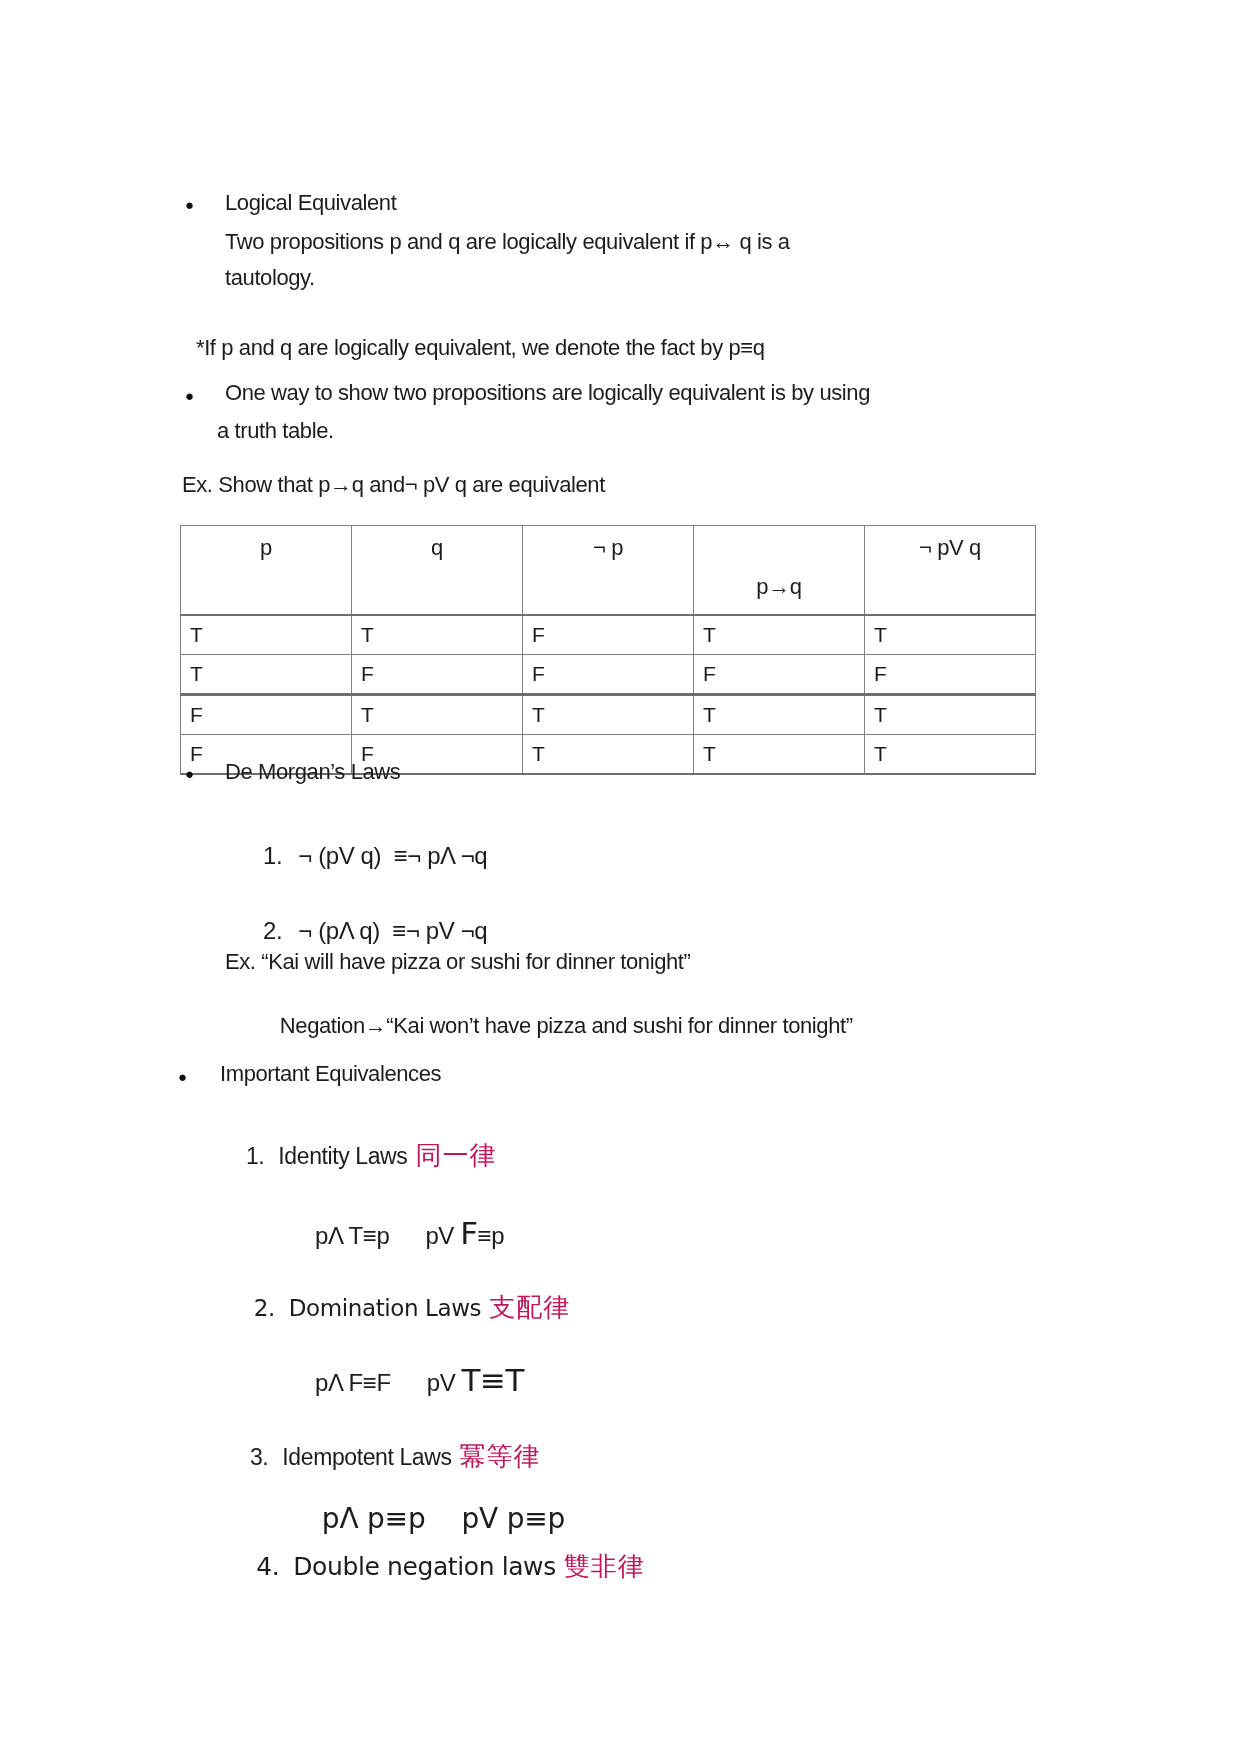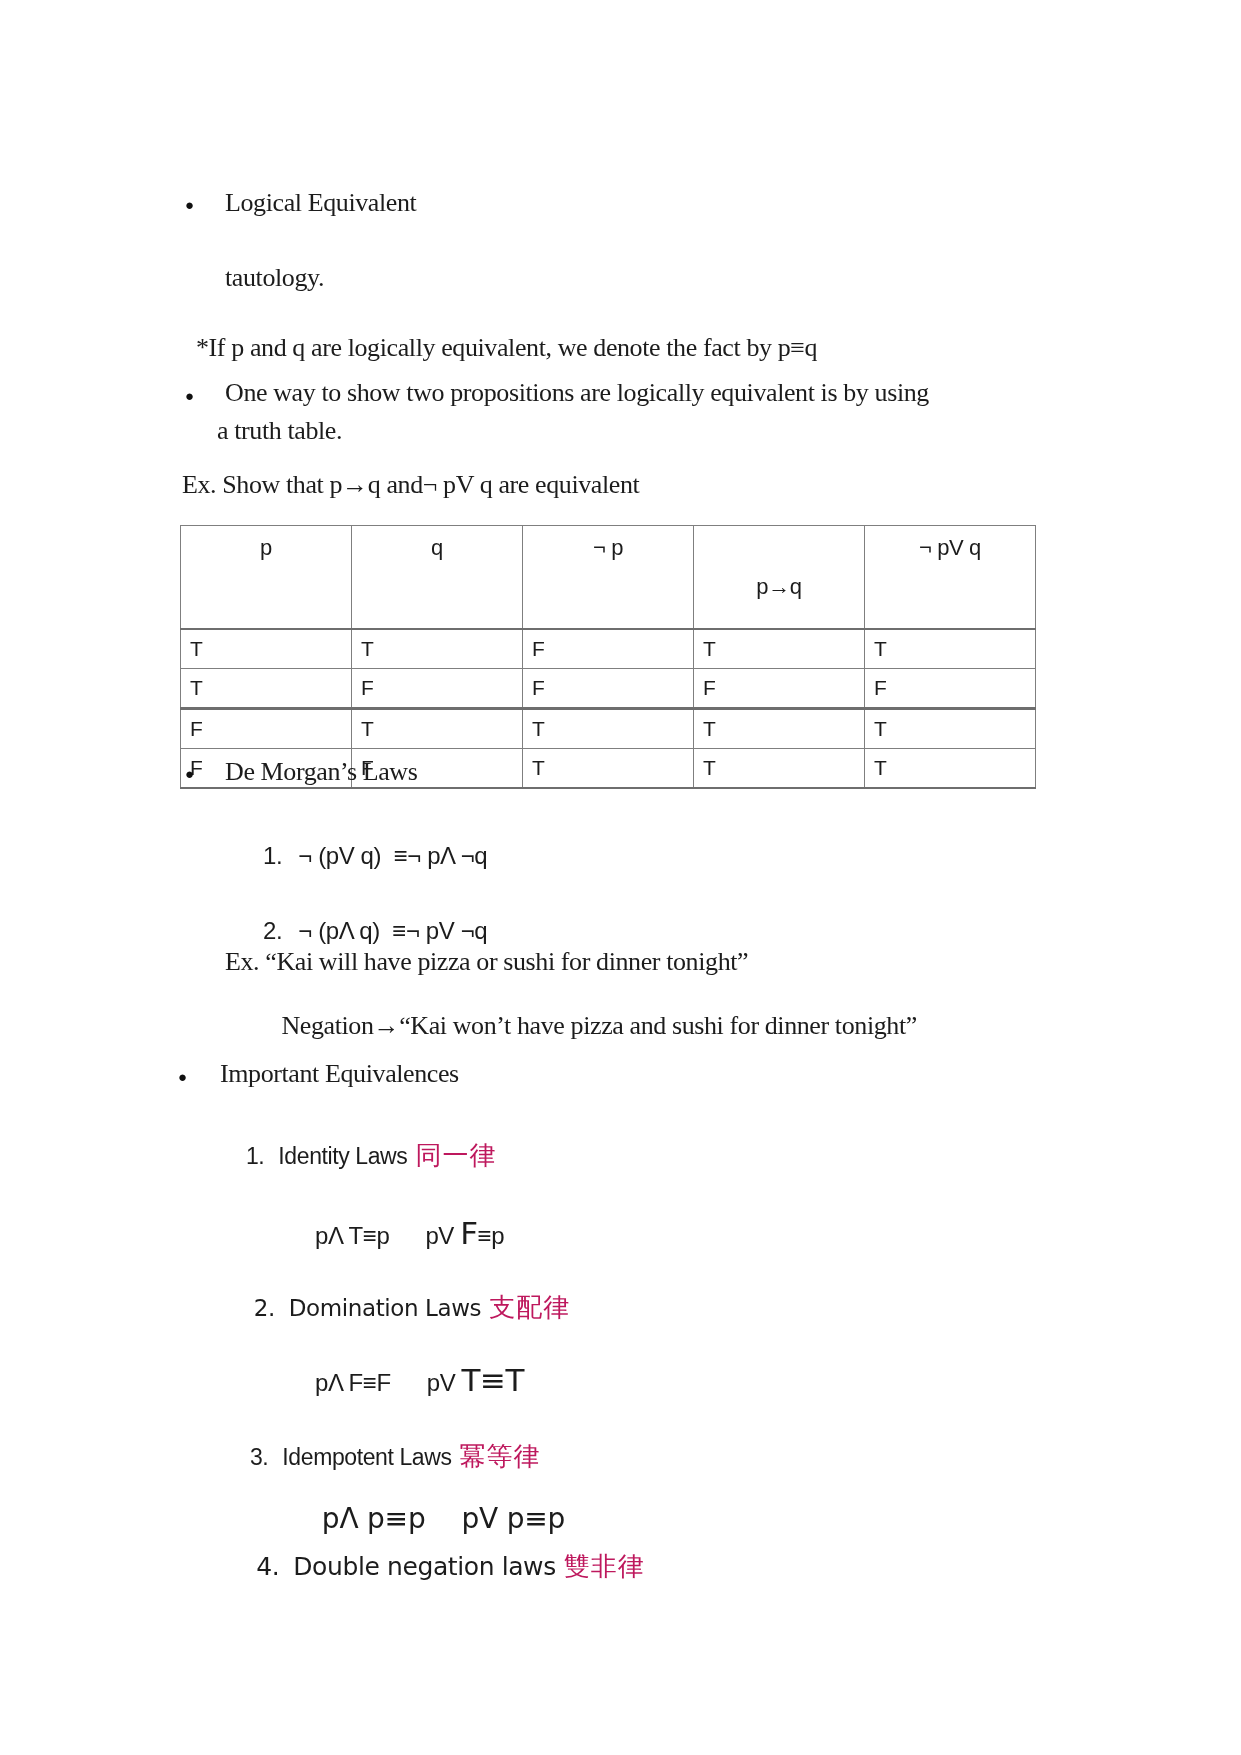--- a/index.html
+++ b/index.html
@@ -6,21 +6,21 @@
   .page {
     position:relative;
     width:1241px; height:1755px;
     margin:0 auto;
     background:#ffffff;
     font-family:"Liberation Sans", sans-serif;
     color:#1c1c1c;
     overflow:hidden;
   }
   .abs { position:absolute; white-space:pre-wrap; }
-  .body-text { font-size:26px; letter-spacing:-0.4px; line-height:28px;font-family:Liberation Serif, serif; }
+  .body-text { font-size:22px; letter-spacing:-0.4px; line-height:28px; }
   .bullet { font-size:15px; color:#101010; }
   .alt { font-family:"DejaVu Sans", sans-serif; letter-spacing:-0.2px; }
   .cjk { font-family:"Liberation Serif", serif; color:#be185d; font-size:26px; letter-spacing:1px; }
   .arrow-bold { font-weight:700; }
 
   
   #bullet1-glyph { left:185px; top:196px; }
   #section1-title { left:225px; top:189px; }
   #section1-line1 { left:225px; top:228px; }
   #section1-line2 { left:225px; top:264px; }
@@ -29,21 +29,21 @@
   #section2-line1 { left:225px; top:379px; }
   #section2-line2 { left:217px; top:417px;text-align:right; }
   #example-heading{ left:182px; top:471px; }
 
   #truth-table { position:absolute; left:180px; top:525px; border-collapse:collapse; table-layout:fixed; }
   #truth-table th, #truth-table td { border:1px solid #7f7f7f; font-weight:normal; }
   #truth-table th {
     height:74px; text-align:center; vertical-align:top; padding-top:9px;
     font-size:22px; letter-spacing:-0.4px; border-bottom:2px solid #6e6e6e;
   }
-  #truth-table th.hdr-low { vertical-align:bottom; padding-bottom:28px; padding-top:0; }
+  #truth-table th.hdr-low { vertical-align:bottom; padding-bottom:14px; padding-top:0; }
   #truth-table td {
     height:36px; text-align:left; vertical-align:middle; padding-left:9px;
     font-size:21px;
   }
   #truth-table tbody tr.thick-sep td { border-bottom:3px solid #6e6e6e; }
   #truth-table tbody tr:last-child td { border-bottom:2px solid #6e6e6e; }
 
   #bullet3-glyph   { left:185px; top:765px; }
   #demorgan-title  { left:225px; top:758px;text-align:center; }
   .law-line { font-size:24px; letter-spacing:-0.4px; }
@@ -71,20 +71,21 @@
   #eq2-formula { left:290px; top:1334px; }
   #eq3-formula { left:287px; top:1469px; font-family:"DejaVu Sans", sans-serif; font-size:28px; letter-spacing:-0.2px; }
 </style>
 </head>
 <body>
 
 <div class="page">
 
   <span class="abs bullet" id="bullet1-glyph">●</span>
   <div class="abs body-text" id="section1-title">Logical Equivalent</div>
+  <div class="abs body-text" id="section1-line1">Two propositions p and q are logically equivalent if p↔ q is a</div>
   <div class="abs body-text" id="section1-line2">tautology.</div>
 
   <div class="abs body-text" id="note-line">*If p and q are logically equivalent, we denote the fact by p≡q</div>
 
   <span class="abs bullet" id="bullet2-glyph">●</span>
   <div class="abs body-text" id="section2-line1">One way to show two propositions are logically equivalent is by using</div>
   <div class="abs body-text" id="section2-line2">a truth table.</div>
 
   <div class="abs body-text" id="example-heading">Ex. Show that p→q and¬ pV q are equivalent</div>
 

